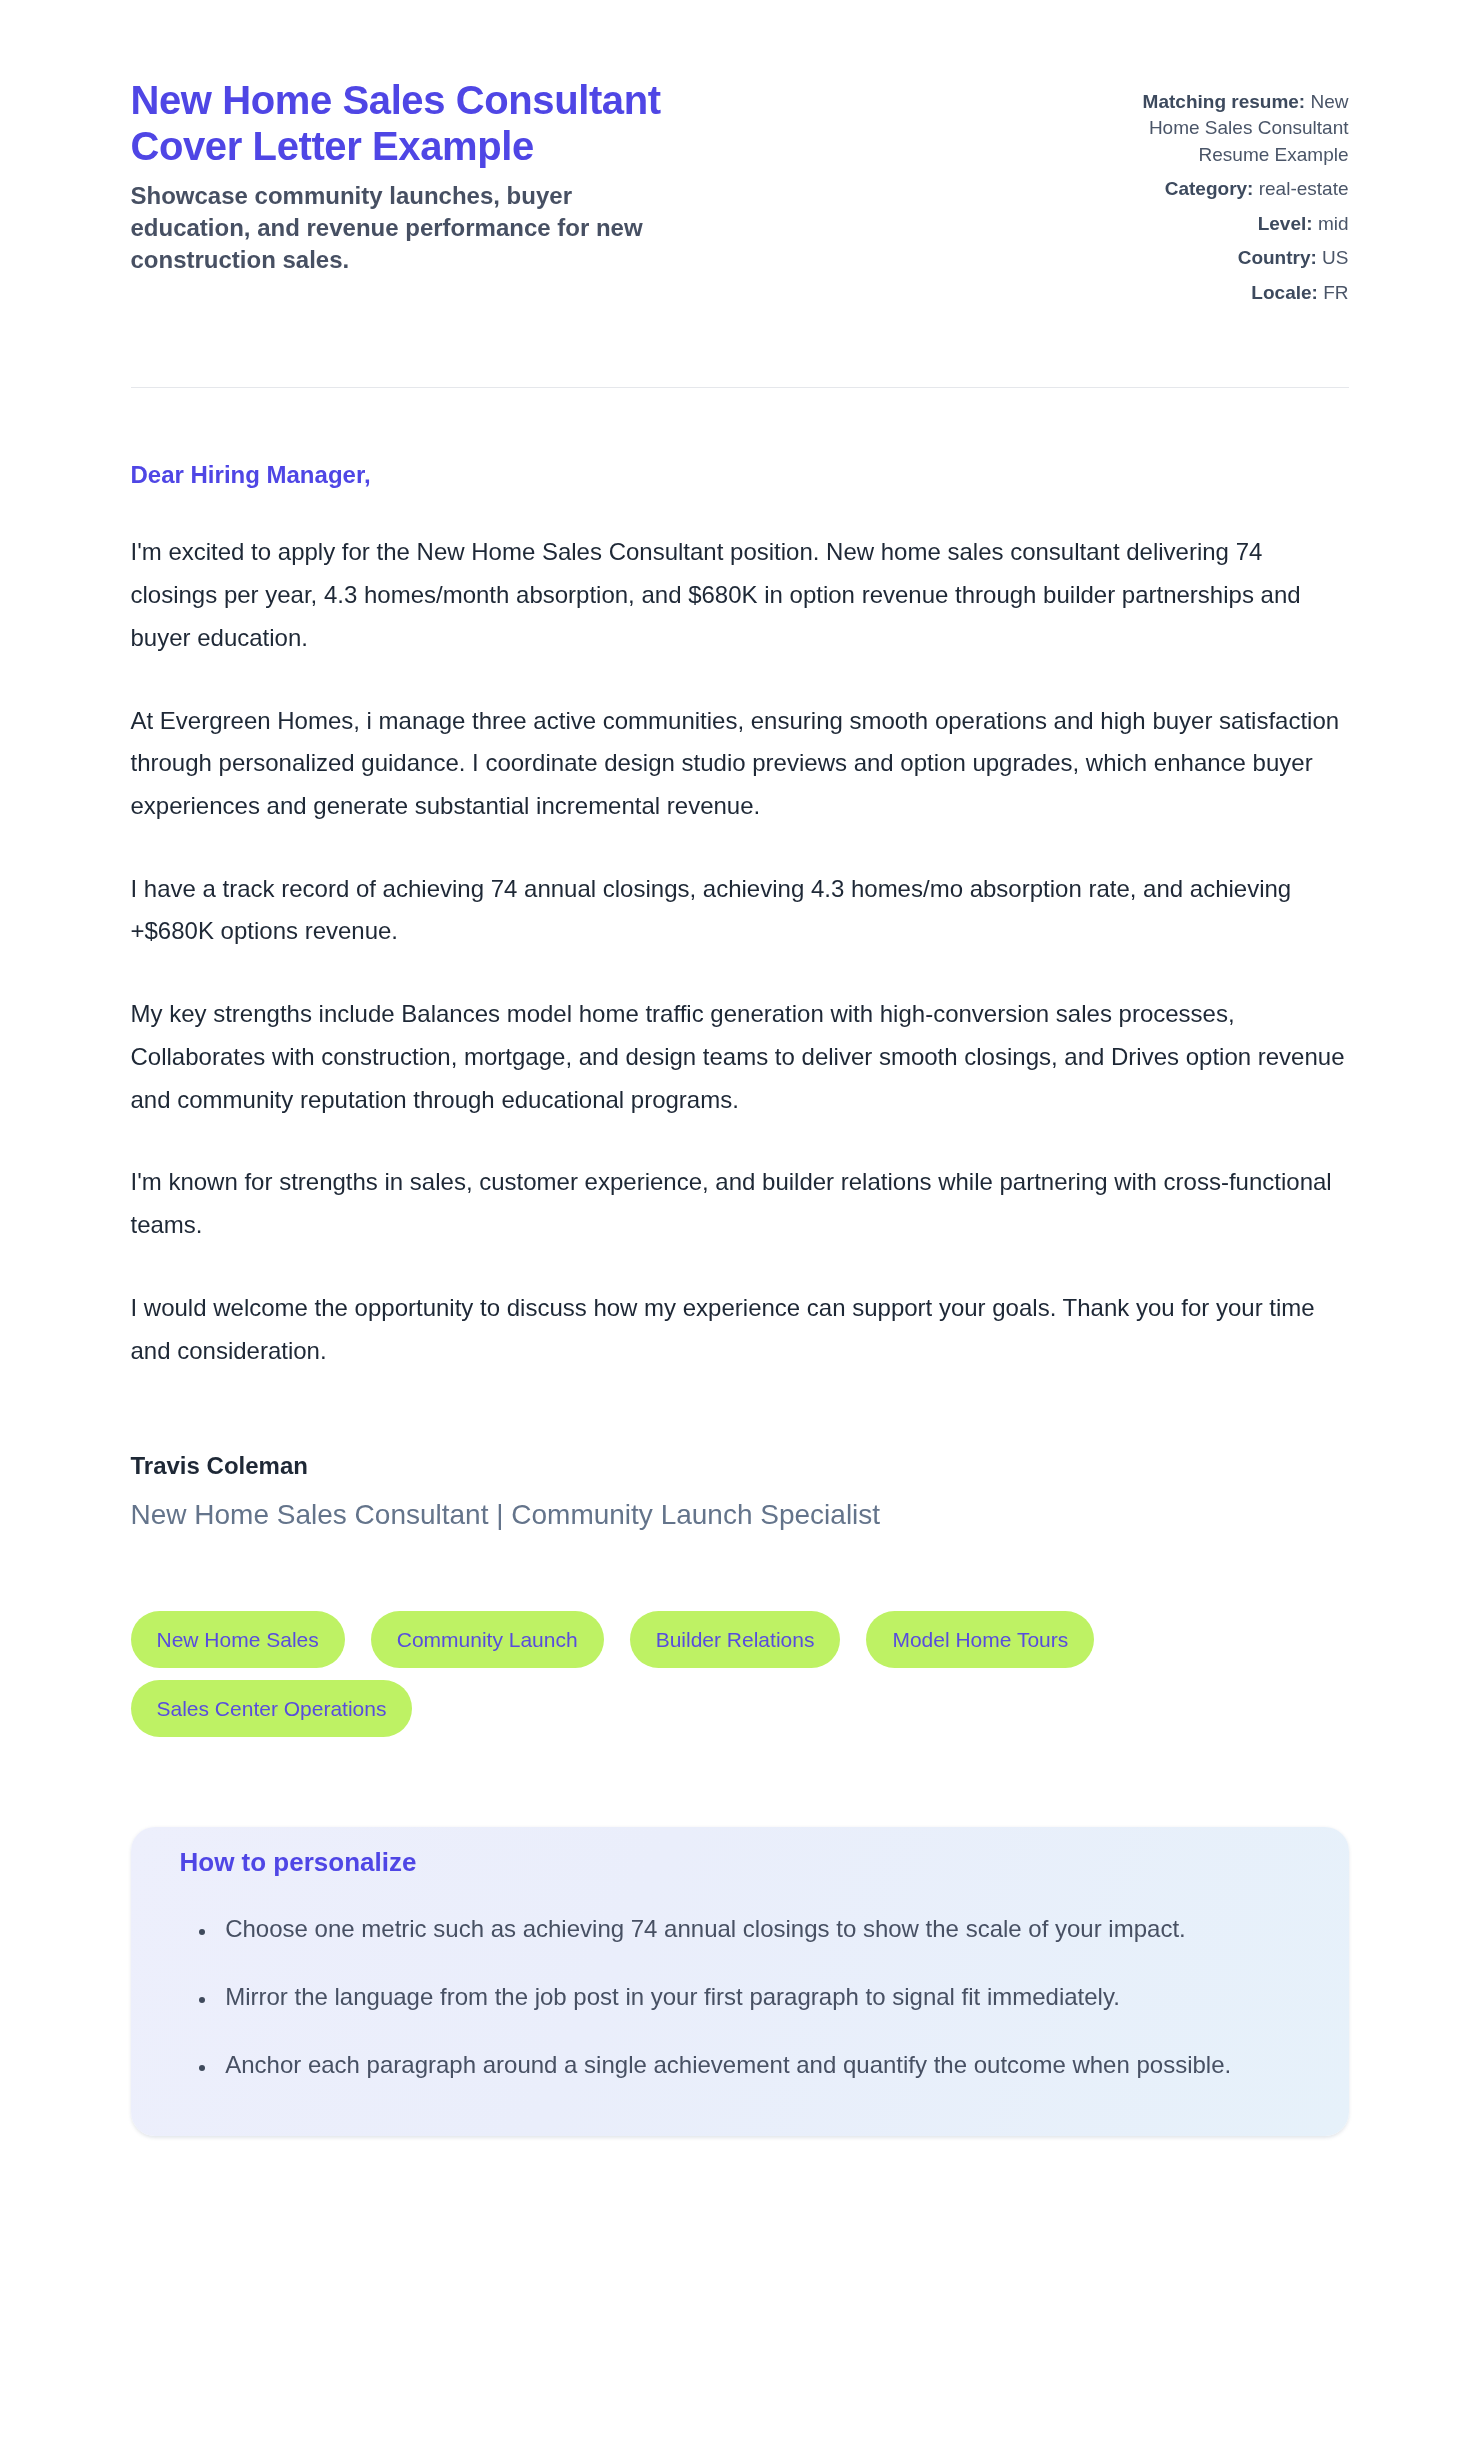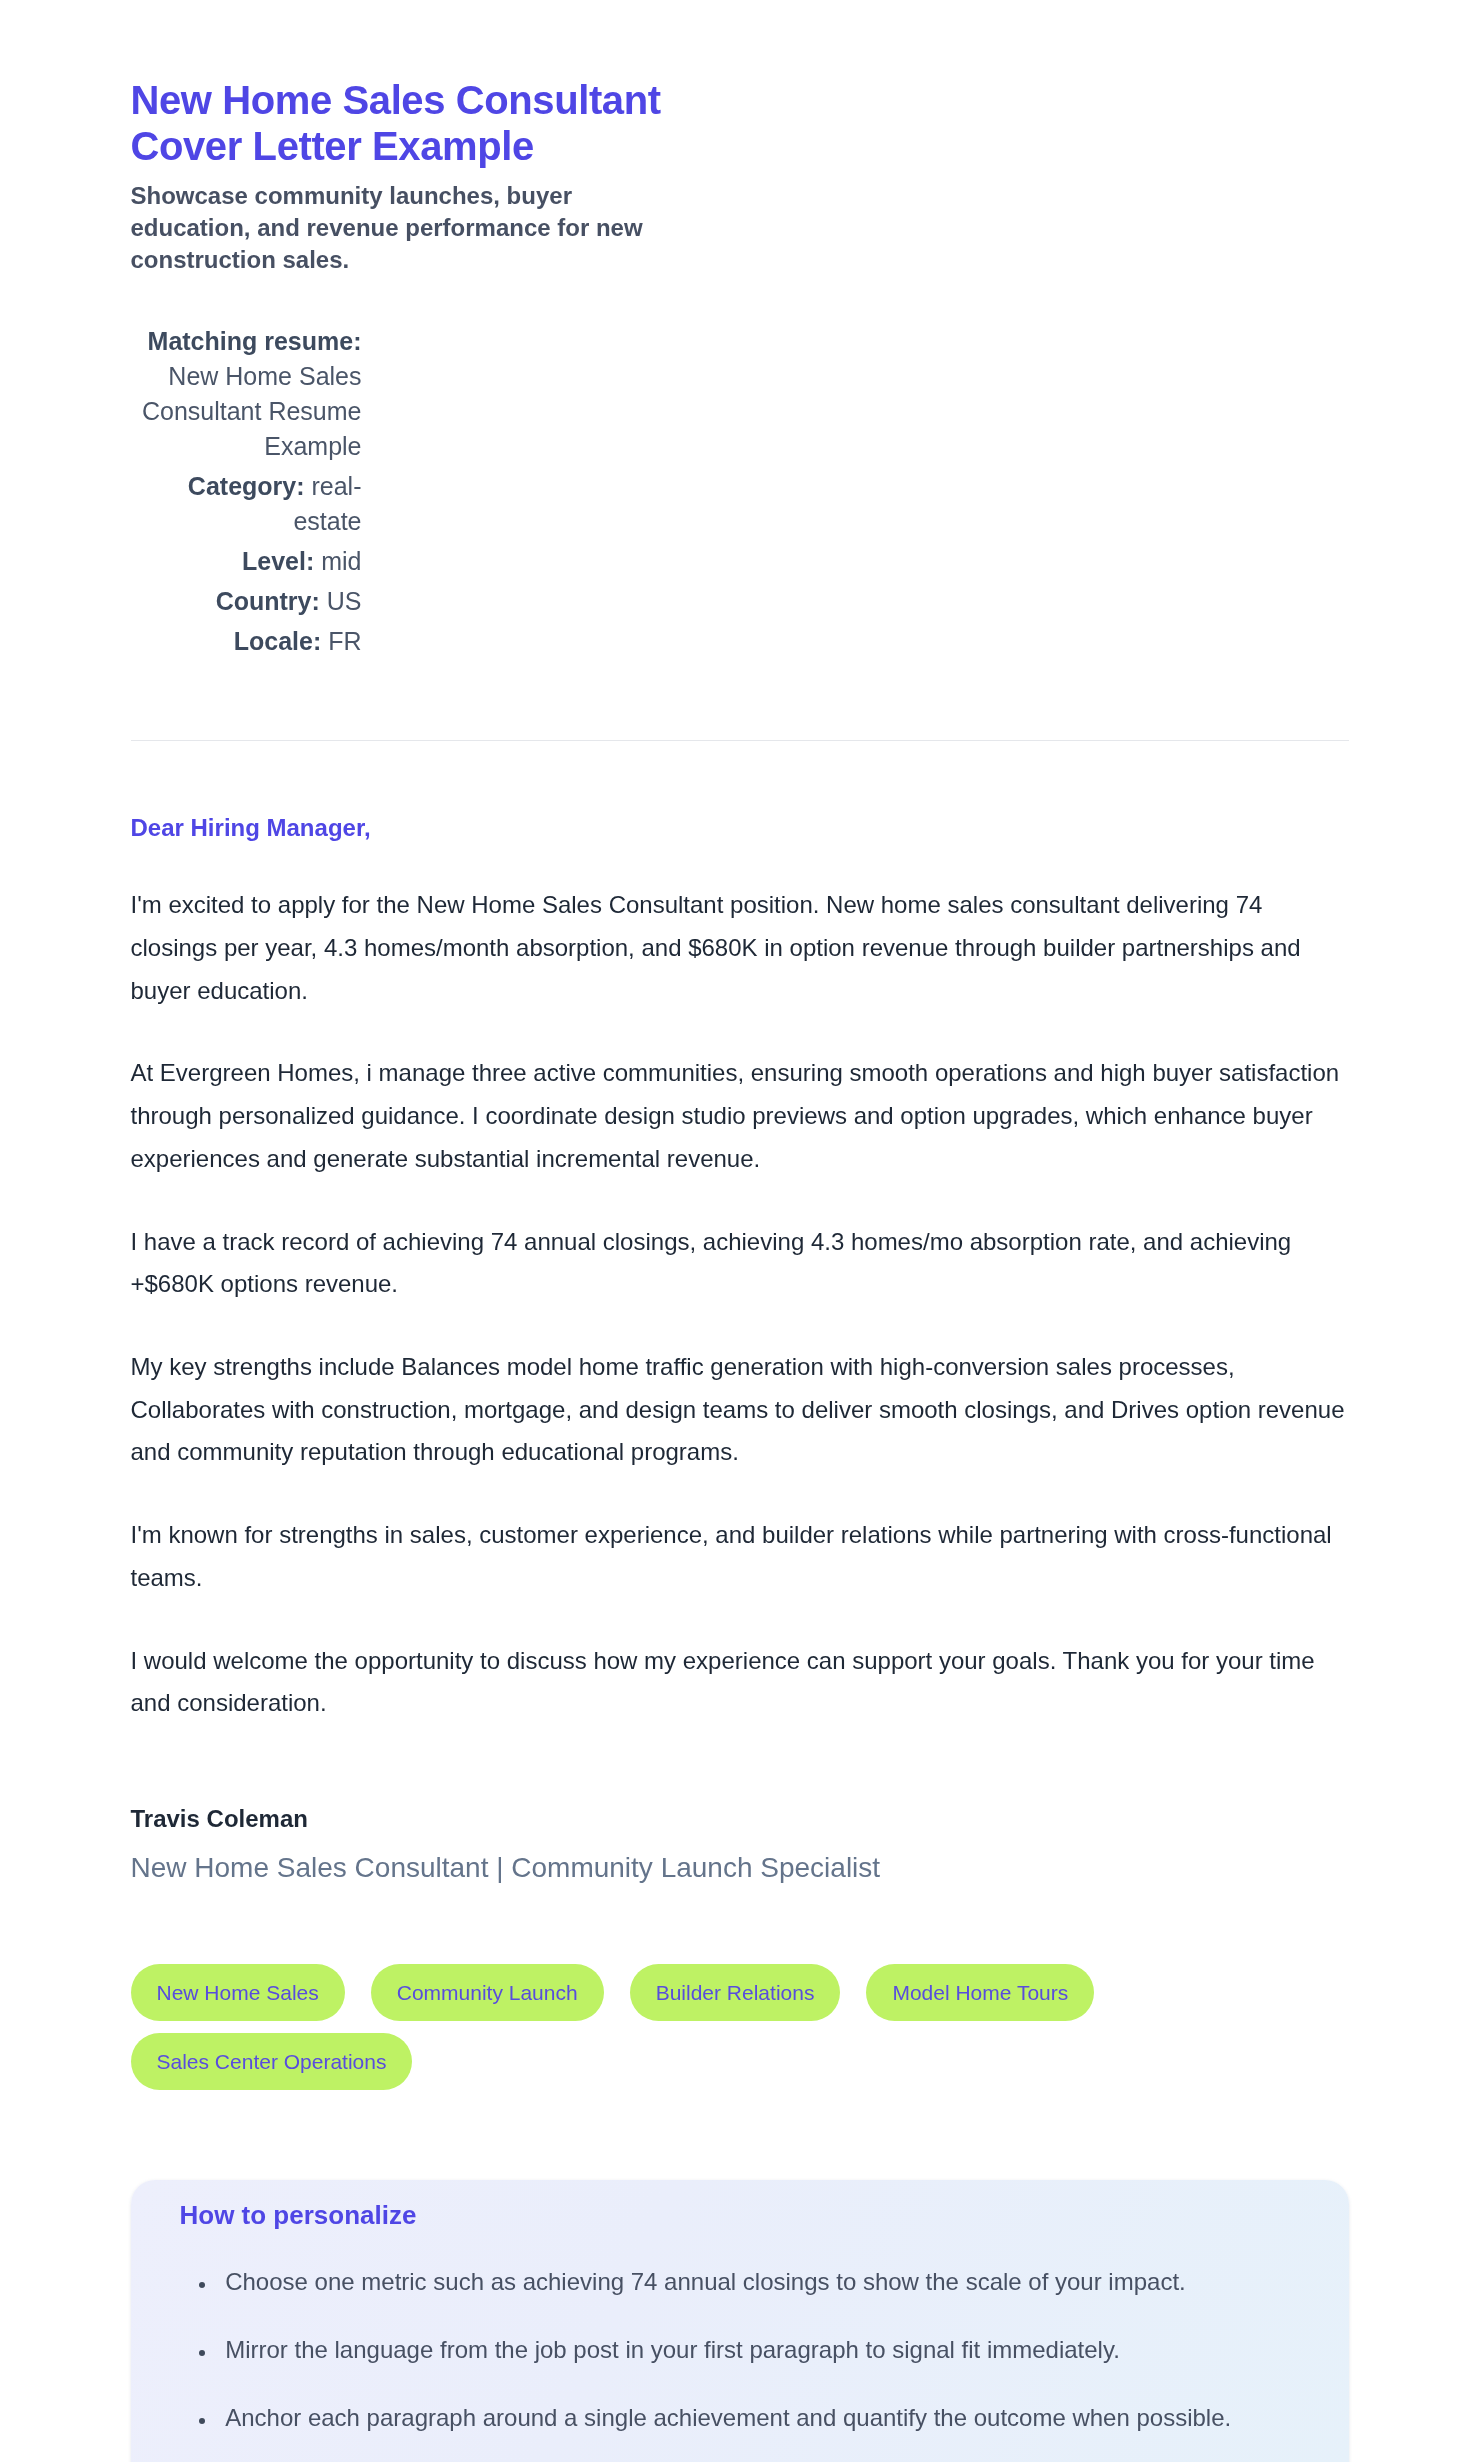--- a/index.html
+++ b/index.html
@@ -16,21 +16,20 @@
     margin: 0 auto;
     padding-top: 77px;
   }
 
   
   .header {
     display: flex;
     justify-content: space-between;
     align-items: flex-start;
     gap: 45px;
-    flex-direction: column;
   }
   .header-left { max-width: 783px; }
   h1.title {
     color: #4f46e5;
     font-size: 40px;
     font-weight: bold;
     line-height: 1.16;
     letter-spacing: -0.4px;
     max-width: 626px;
   }
@@ -43,23 +42,24 @@
     max-width: 557px;
   }
   .meta {
     flex: 0 0 auto;
     width: 231px;
     text-align: right;
     padding-top: 3.5px;
   }
   .meta-row {
     color: #4a5568;
-    font-size: 25px;
+    font-size: 19px;
     line-height: 1.4;
     margin-bottom: 5.2px;
+    margin-top: 8px;
   }
   .meta-row strong { color: #3d4a5e; font-weight: bold; }
 
   .divider {
     border: none;
     border-top: 1.7px solid #e5e7eb;
     margin-top: 75px;
   }
 
   

